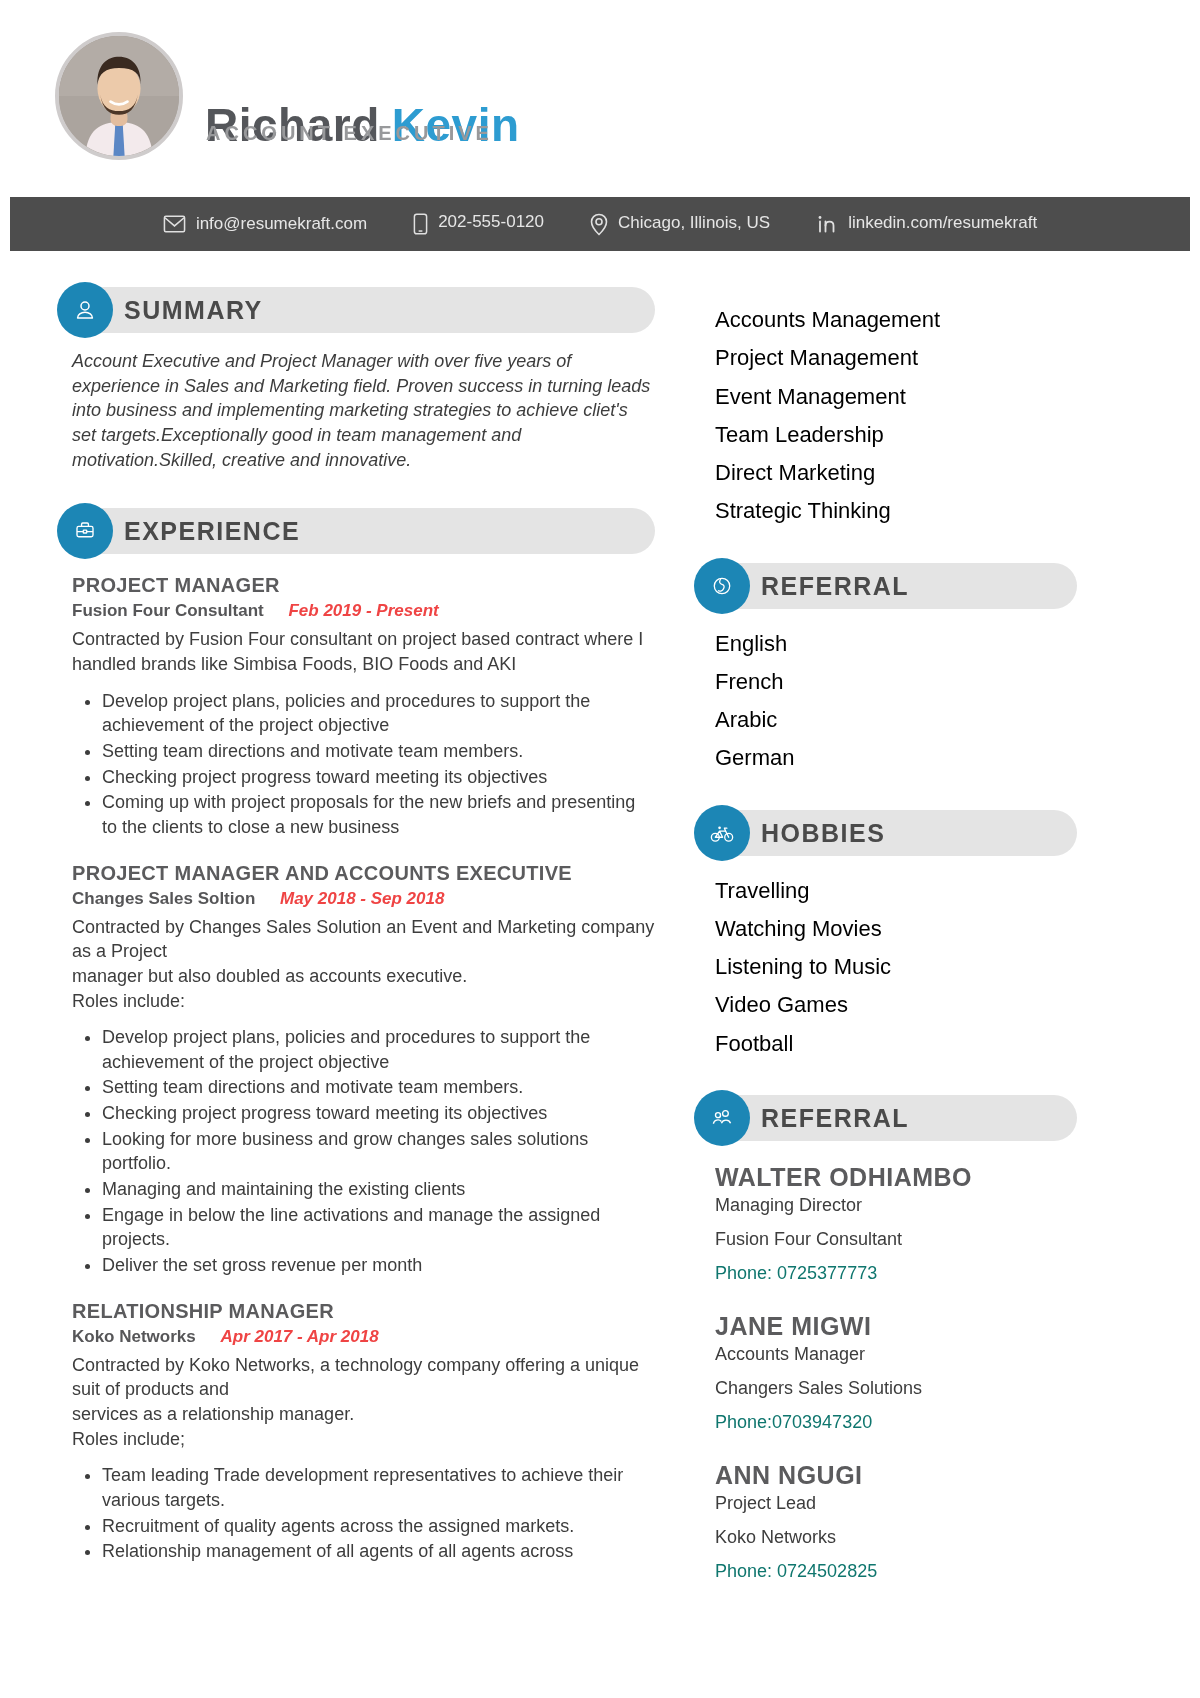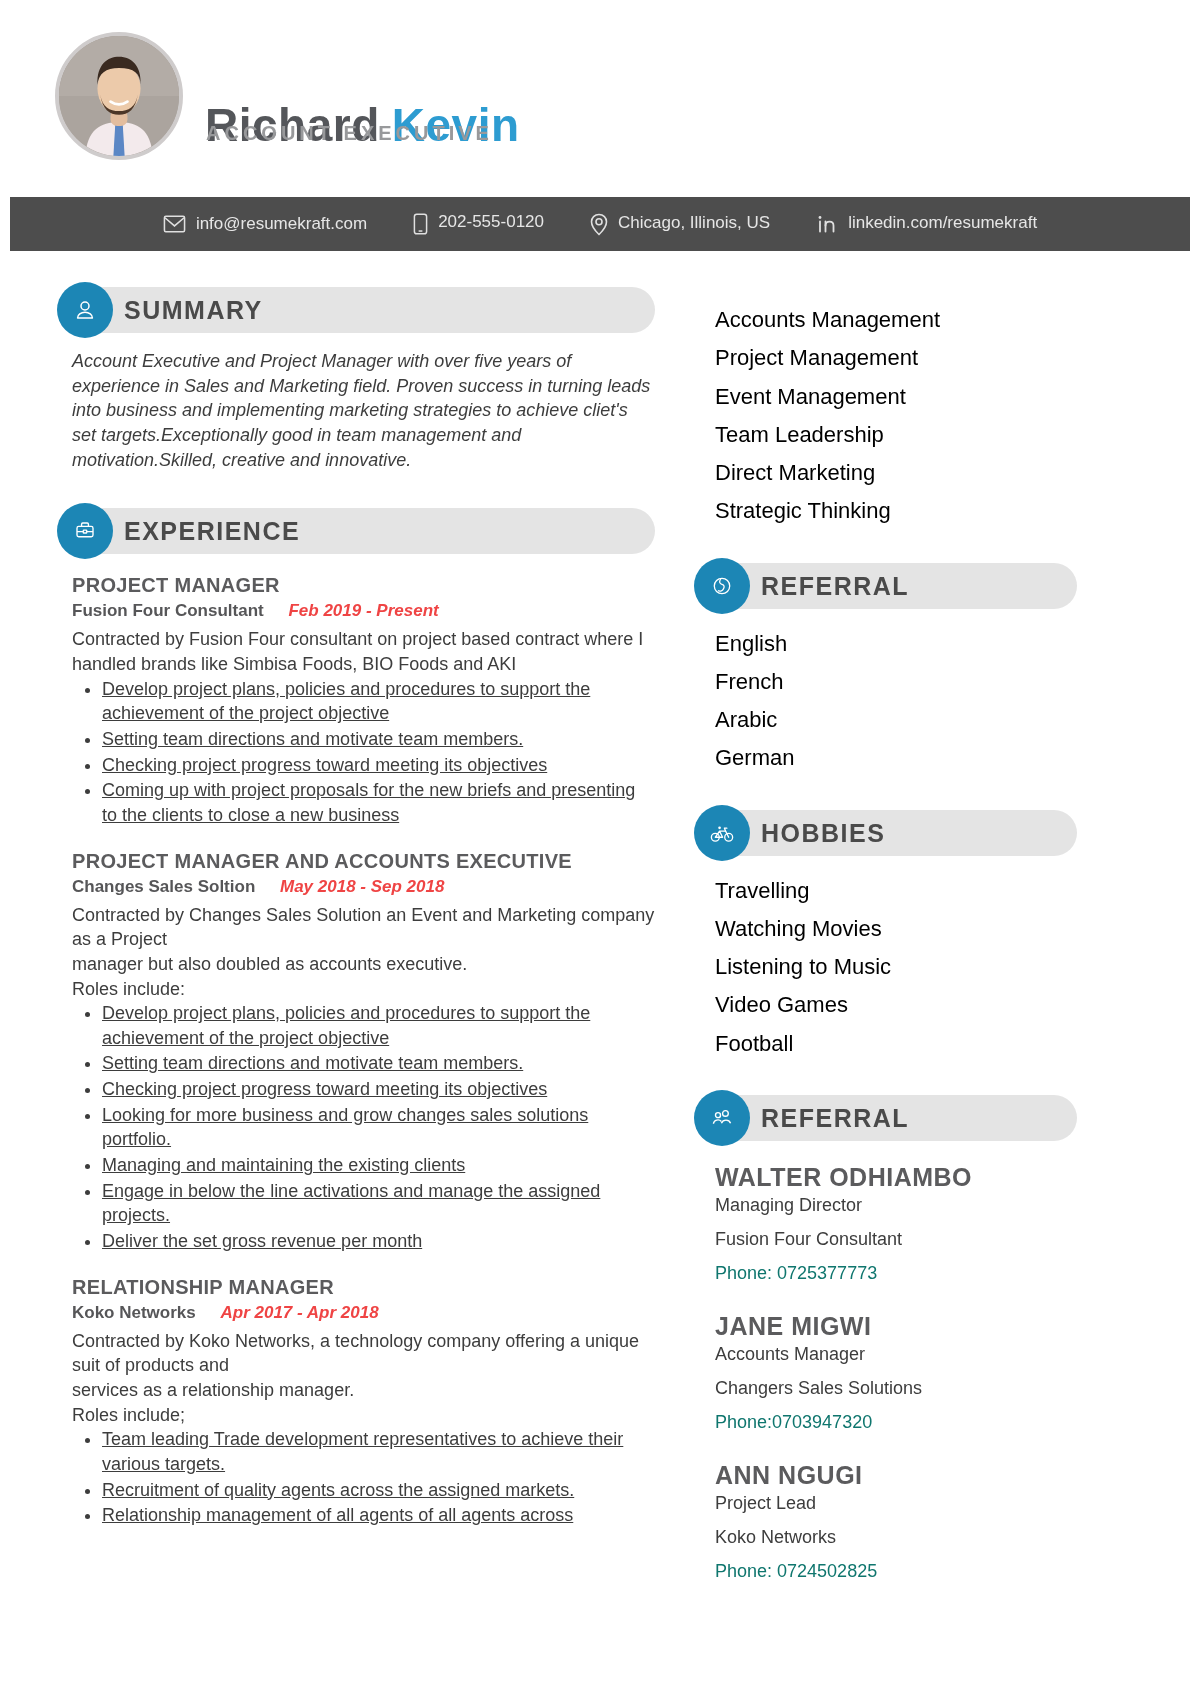--- a/index.html
+++ b/index.html
@@ -56,21 +56,21 @@
 
   
   .summary-text { font-style:italic; font-size:18px; line-height:1.37; color:#3d3d3d; margin:16px 0 34px 12px; }
   .job { margin-left:12px; margin-top:22px; }
   .job.first { margin-top:20px; }
   .job-role { font-size:20px; font-weight:700; letter-spacing:0.3px; color:#5b5b5d; }
   .job-meta { margin-top:4px; font-size:17px; }
   .job-company { font-weight:700; color:#565658; }
   .job-dates { font-style:italic; font-weight:600; color:#ef4444; margin-left:20px; }
   .job-desc { margin-top:6px; font-size:18px; line-height:1.37; color:#3d3d3d; white-space:pre-line; }
-  .job-bullets { margin:0 0 6px 0; padding-left:30px;text-decoration:underline; }
+  .job-bullets { margin:12px 0 6px 0; padding-left:30px; }
   .job-bullets li { font-size:18px; line-height:1.37; color:#3d3d3d; margin-bottom:1px; }
 
   
   .side-list { margin:16px 0 30px 18px; list-style:none; }
   .side-list li { font-size:22px; color:#000000; line-height:1.74; }
   .side-section { margin-bottom:4px; }
 
   .ref-list { margin:22px 0 0 18px; }
   .ref-entry { margin-bottom:28px; }
   .ref-name { font-size:25px; font-weight:700; letter-spacing:0.5px; color:#5b5b5d; }

